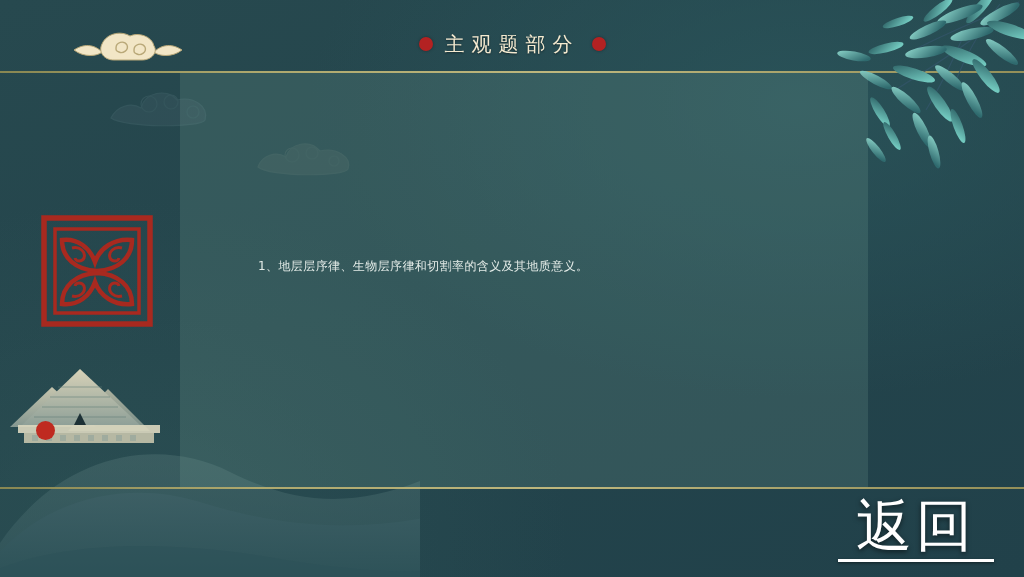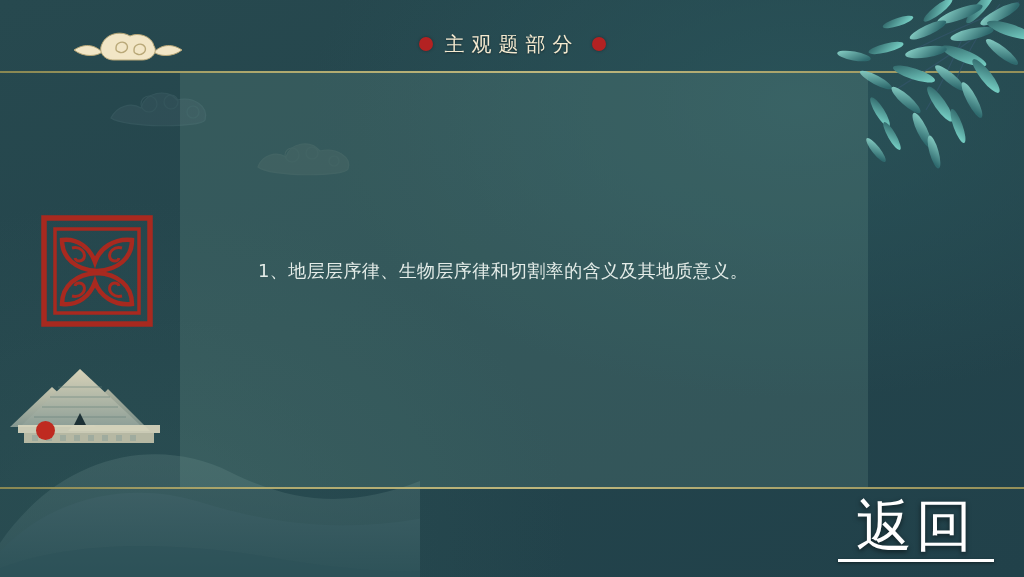--- a/index.html
+++ b/index.html
@@ -83,21 +83,21 @@
     position: absolute;
     left: 72px;
     top: 58px;
     opacity: .22;
   }
   .body-text {
     position: absolute;
     left: 78px;
     top: 183px;
     width: 580px;
-    font-size: 18px;
+    font-size: 12px;
     line-height: 1.7;
     color: #e4ece8;
     letter-spacing: .4px;
     font-family: "DejaVu Sans", "Liberation Sans", sans-serif;
   }
 
   
   .cloud-topleft { position:absolute; left:72px; top:24px; }
   .cloud-dark-left { position:absolute; left:105px; top:78px; opacity:.30; }
   .seal { position:absolute; left:38px; top:212px; }

